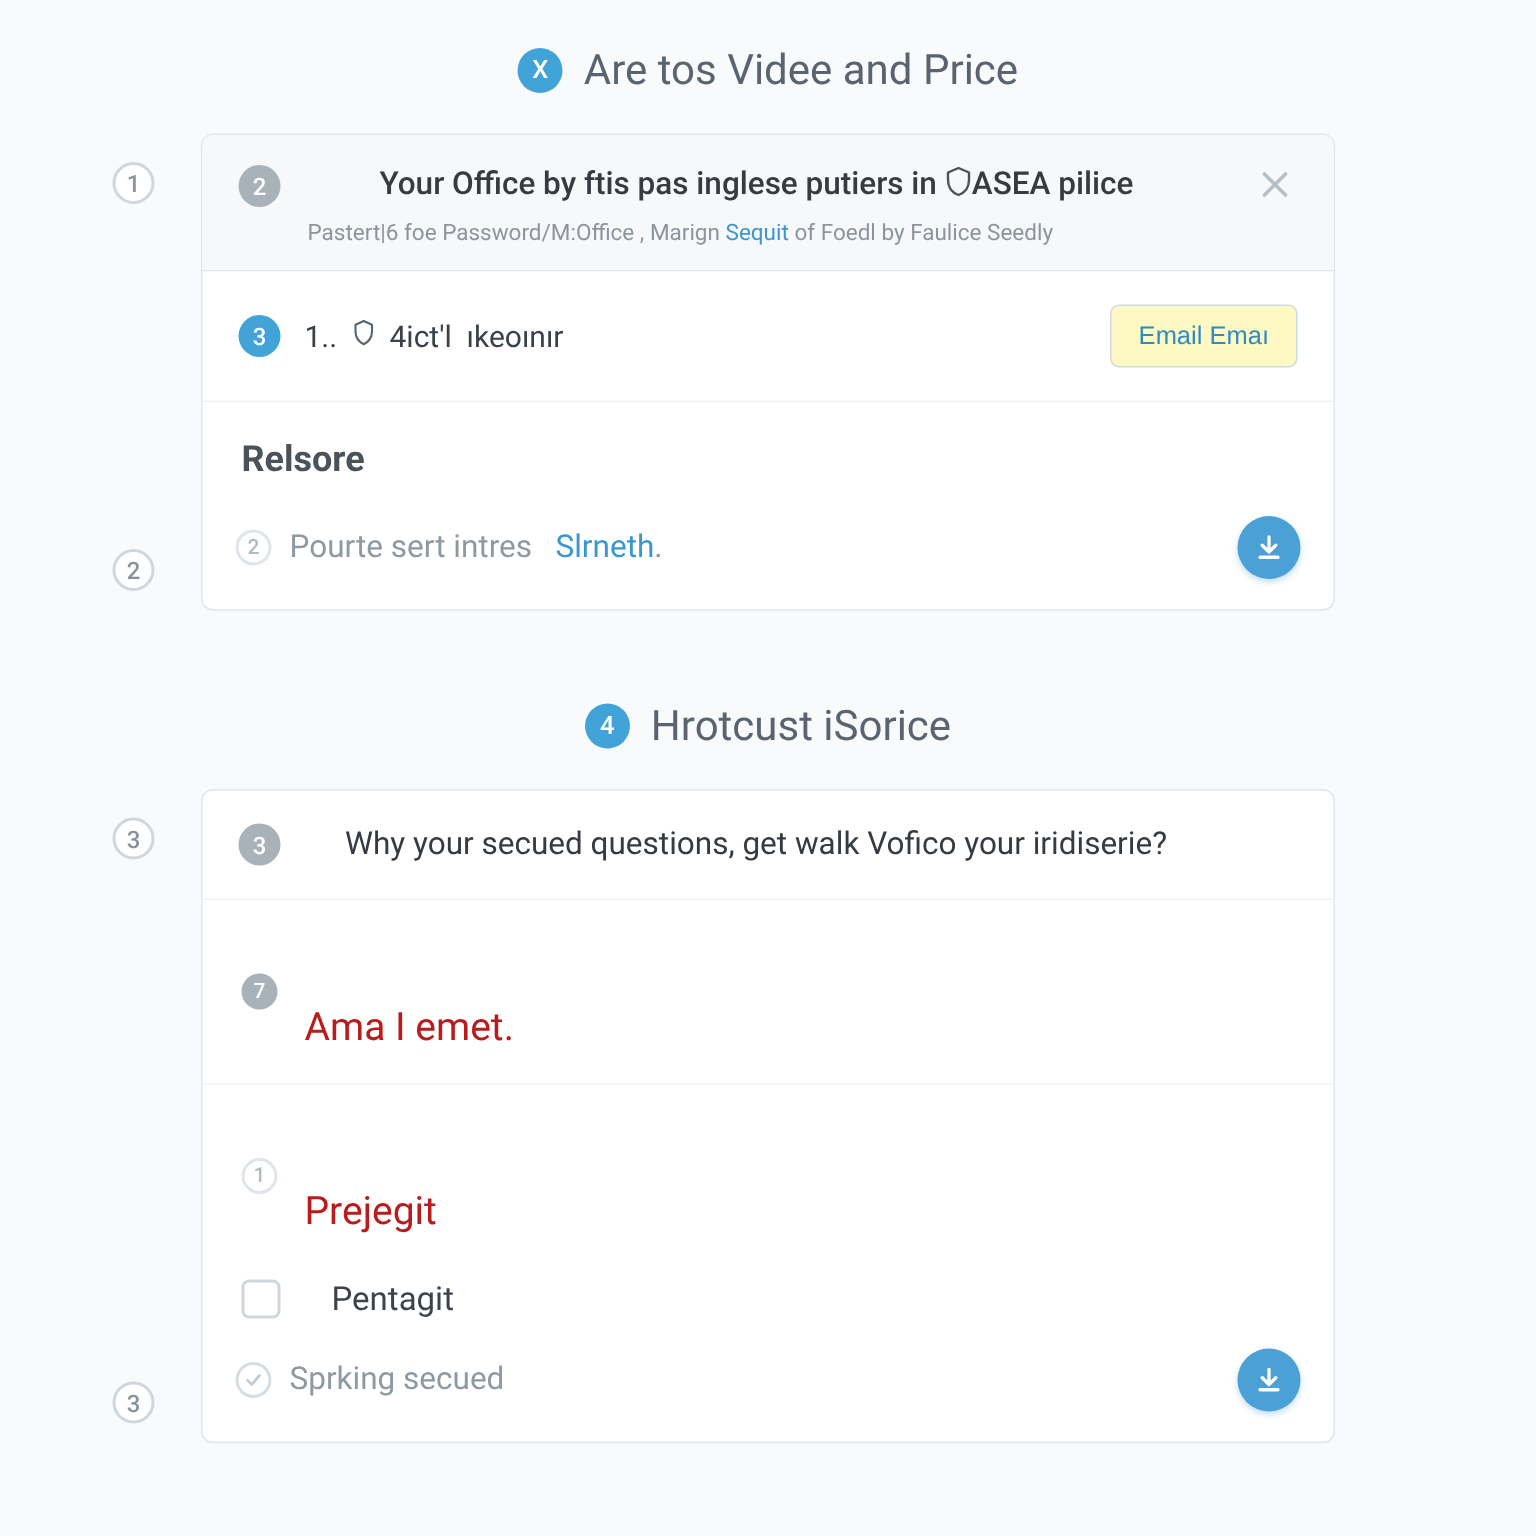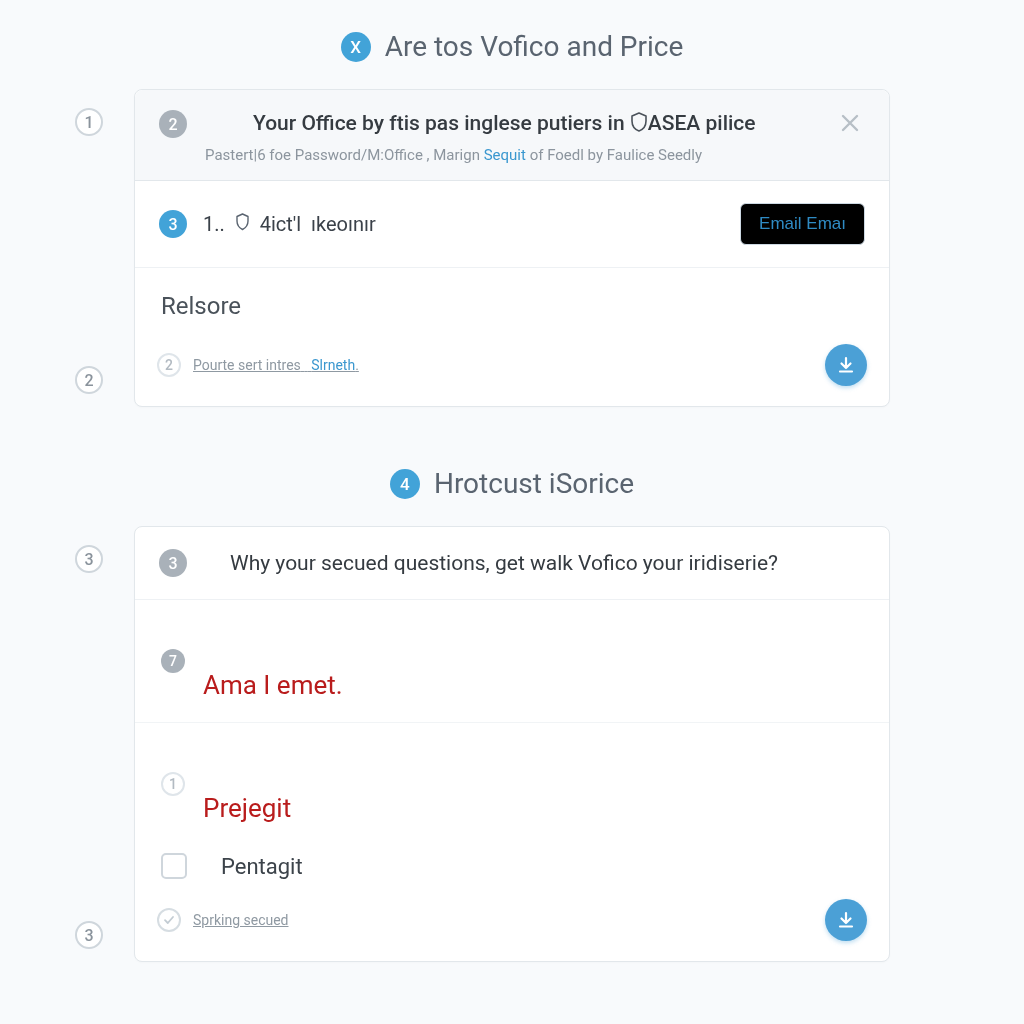--- a/index.html
+++ b/index.html
@@ -114,41 +114,42 @@
   .row:last-child { border-bottom: none; }
   .row .row-text {
     font-size: 20px;
     color: #3a4149;
     flex: 1;
   }
   .row .shield-mini { color: #6d7780; }
 
   .btn-outline {
     border: 1px solid #cdd9e3;
-    background: #000000;
+    background: #fef9c3;
     color: #2f8bc4;
     font-size: 17px;
     padding: 10px 18px;
     border-radius: 6px;
     cursor: pointer;
   }
 
   .section-body {
     padding: 24px 26px 10px 26px;
     font-size: 24px;
     color: #4a525a;
+    font-weight: bold;
   }
 
   .footer-row {
     display: flex;
     align-items: center;
     padding: 14px 22px 20px 22px;
     gap: 12px;
   }
-  .foot-text { font-size: 14px; color: #8f99a2; text-decoration: underline; }
+  .foot-text { font-size: 21px; color: #8f99a2; }
   .foot-text .link { color: #3a97cf; cursor: pointer; }
   .spacer { flex: 1; }
 
   .download-btn {
     width: 42px; height: 42px;
     border-radius: 50%;
     background: #4ba0d6;
     display: inline-flex;
     align-items: center;
     justify-content: center;
@@ -194,21 +195,21 @@
     color:#c3ccd3;
   }
 
   .gap-1 { margin-top: 44px; }
 </style>
 </head>
 <body>
 
 <div class="section-title">
   <span class="round lg badge-blue">X</span>
-  <span class="title-text">Are tos Vofico and Price</span>
+  <span class="title-text">Are tos Videe and Price</span>
 </div>
 
 <div class="block">
   <div class="card" style="position:relative;">
 
     <span class="round md badge-outline gutter-badge" style="top:18px;">1</span>
 
     <div class="card-header">
       <span class="round md badge-grey">2</span>
       <div class="hdr-main">

